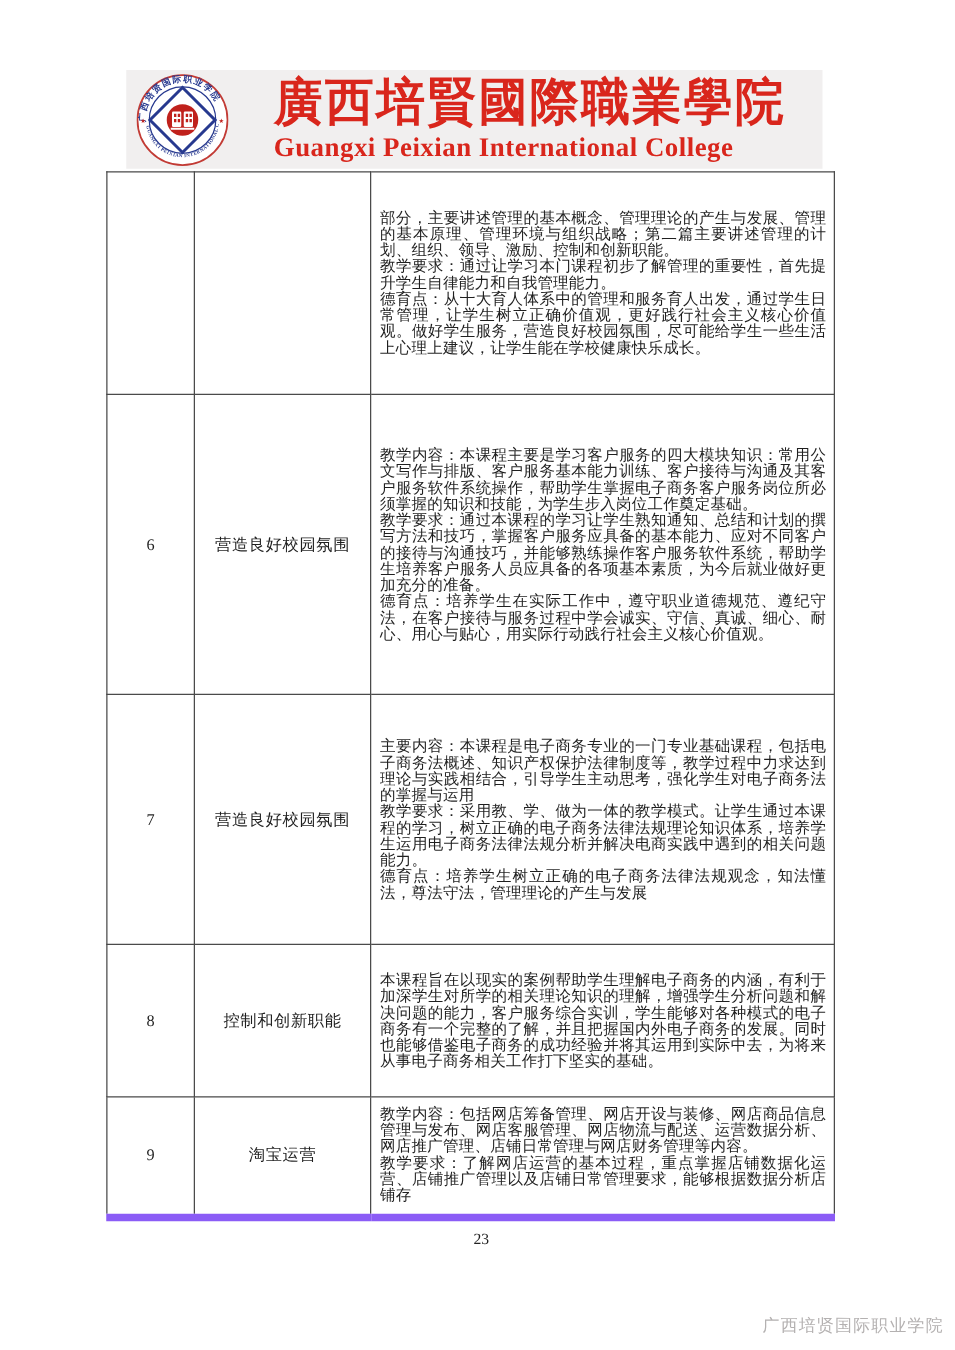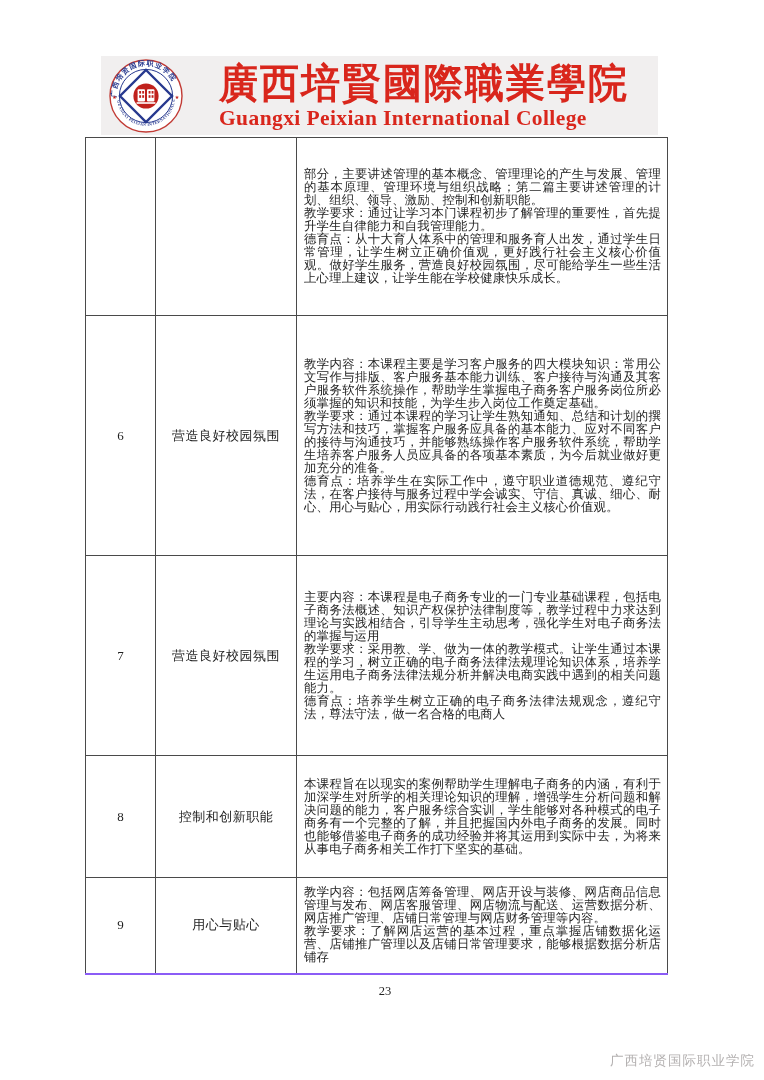--- a/index.html
+++ b/index.html
@@ -29,21 +29,21 @@
   table.course-table{
     position:absolute;left:85px;top:137px;width:582px;
     border-collapse:collapse;table-layout:fixed;
   }
   table.course-table col.c-num{width:70px;}
   table.course-table col.c-name{width:141px;}
   table.course-table col.c-desc{width:371px;}
   table.course-table td{
     border:1px solid #4a4a4a;vertical-align:middle;
   }
-  table.course-table tr:last-child td{border-bottom:2px solid #8b5cf6;}
+  table.course-table tr:last-child td{border-bottom:6px solid #8b5cf6;}
   td.num-cell{text-align:center;font-size:13px;}
   td.name-cell{text-align:center;font-size:13px;letter-spacing:0.5px;}
   td.desc-cell{
     padding:4px 6px 4px 7px;font-size:12.4px;line-height:13px;
     text-align:justify;white-space:pre-wrap;vertical-align:top;
     letter-spacing:0.2px;
   }
   tr.r0{height:178px;} tr.r1{height:240px;} tr.r2{height:200px;}
   tr.r3{height:122px;} tr.r4{height:96px;}
   
@@ -123,30 +123,30 @@
       <td class="name-cell">营造良好校园氛围</td>
       <td class="desc-cell">教学内容：本课程主要是学习客户服务的四大模块知识：常用公文写作与排版、客户服务基本能力训练、客户接待与沟通及其客户服务软件系统操作，帮助学生掌握电子商务客户服务岗位所必须掌握的知识和技能，为学生步入岗位工作奠定基础。
 教学要求：通过本课程的学习让学生熟知通知、总结和计划的撰写方法和技巧，掌握客户服务应具备的基本能力、应对不同客户的接待与沟通技巧，并能够熟练操作客户服务软件系统，帮助学生培养客户服务人员应具备的各项基本素质，为今后就业做好更加充分的准备。
 德育点：培养学生在实际工作中，遵守职业道德规范、遵纪守法，在客户接待与服务过程中学会诚实、守信、真诚、细心、耐心、用心与贴心，用实际行动践行社会主义核心价值观。</td>
     </tr>
     <tr class="r2">
       <td class="num-cell">7</td>
       <td class="name-cell">营造良好校园氛围</td>
       <td class="desc-cell">主要内容：本课程是电子商务专业的一门专业基础课程，包括电子商务法概述、知识产权保护法律制度等，教学过程中力求达到理论与实践相结合，引导学生主动思考，强化学生对电子商务法的掌握与运用
 教学要求：采用教、学、做为一体的教学模式。让学生通过本课程的学习，树立正确的电子商务法律法规理论知识体系，培养学生运用电子商务法律法规分析并解决电商实践中遇到的相关问题能力。
-德育点：培养学生树立正确的电子商务法律法规观念，遵纪守法，尊法守法，做一名合格的电商人</td>
+德育点：培养学生树立正确的电子商务法律法规观念，知法懂法，尊法守法，管理理论的产生与发展</td>
     </tr>
     <tr class="r3">
       <td class="num-cell">8</td>
       <td class="name-cell">控制和创新职能</td>
       <td class="desc-cell">本课程旨在以现实的案例帮助学生理解电子商务的内涵，有利于加深学生对所学的相关理论知识的理解，增强学生分析问题和解决问题的能力，客户服务综合实训，学生能够对各种模式的电子商务有一个完整的了解，并且把握国内外电子商务的发展。同时也能够借鉴电子商务的成功经验并将其运用到实际中去，为将来从事电子商务相关工作打下坚实的基础。</td>
     </tr>
     <tr class="r4">
       <td class="num-cell">9</td>
-      <td class="name-cell">用心与贴心</td>
+      <td class="name-cell">淘宝运营</td>
       <td class="desc-cell">教学内容：包括网店筹备管理、网店开设与装修、网店商品信息管理与发布、网店客服管理、网店物流与配送、运营数据分析、网店推广管理、店铺日常管理与网店财务管理等内容。
 教学要求：了解网店运营的基本过程，重点掌握店铺数据化运营、店铺推广管理以及店铺日常管理要求，能够根据数据分析店铺存</td>
     </tr>
   </tbody>
 </table>
 
 <div class="page-number">23</div>
 <div class="watermark">广西培贤国际职业学院</div>
 
 </body></html>

